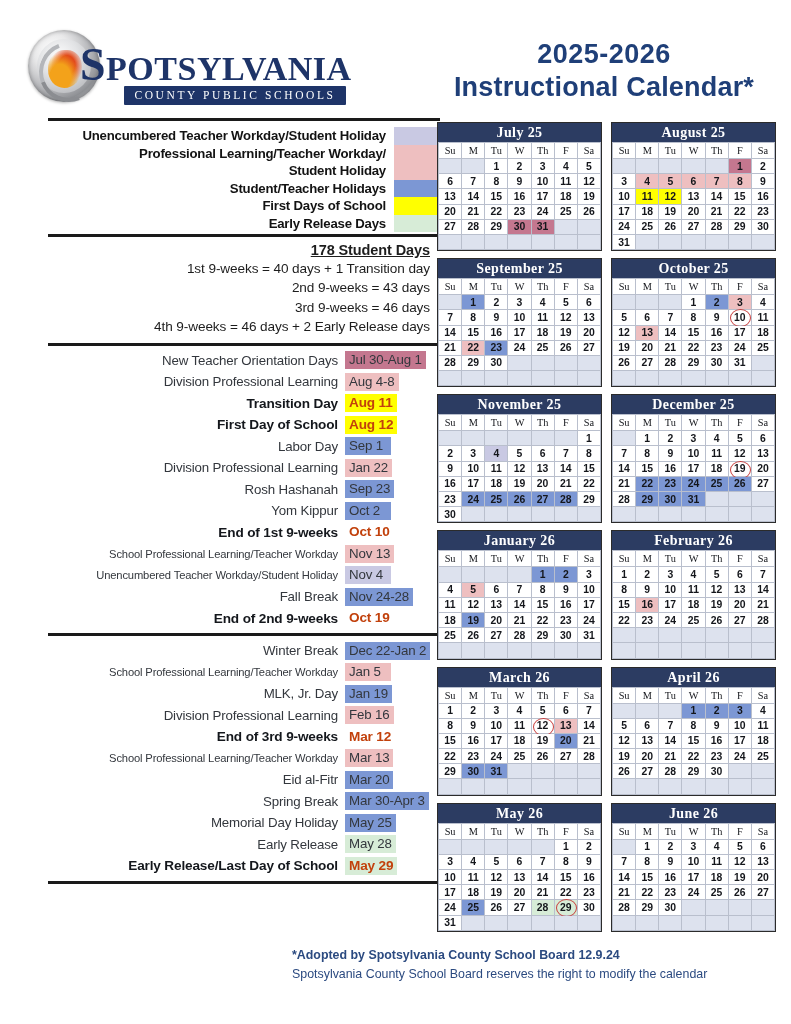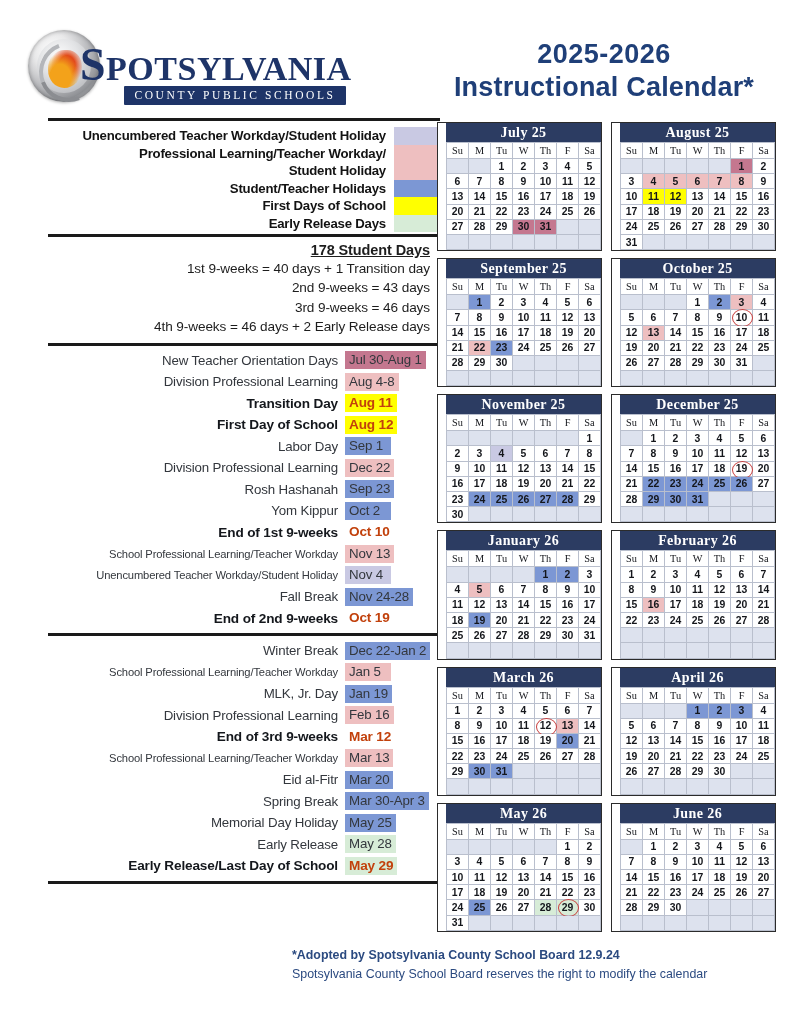--- a/index.html
+++ b/index.html
@@ -129,21 +129,20 @@
     position:absolute; left:437px; top:122px;
     width:340px;
     display:flex; flex-wrap:wrap;
     gap:7px 9px;
   }
   .month{
     width:165px;
     border:1.6px solid #2b2b2b;
     background:#ffffff;
     box-sizing:border-box;
-    padding-left:8px;
   }
   .month-title{
     background:#2c3c62;
     color:#ffffff;
     font-family:"Liberation Serif", serif;
     font-weight:700;
     font-size:14px;
     text-align:center;
     line-height:19px;
     letter-spacing:.4px;
@@ -277,21 +276,21 @@
       </div>
       <div class="date-row">
         <div class="dl-label">Labor Day</div>
         <div class="date-col">
           <div class="dl-date" style="background: rgb(124, 151, 212);">Sep 1</div>
         </div>
       </div>
       <div class="date-row">
         <div class="dl-label">Division Professional Learning</div>
         <div class="date-col">
-          <div class="dl-date" style="background: rgb(238, 191, 192);">Dec 22</div>
+          <div class="dl-date" style="background: rgb(238, 191, 192);">Jan 22</div>
         </div>
       </div>
       <div class="date-row">
         <div class="dl-label">Rosh Hashanah</div>
         <div class="date-col">
           <div class="dl-date" style="background: rgb(124, 151, 212);">Sep 23</div>
         </div>
       </div>
       <div class="date-row">
         <div class="dl-label">Yom Kippur</div>

